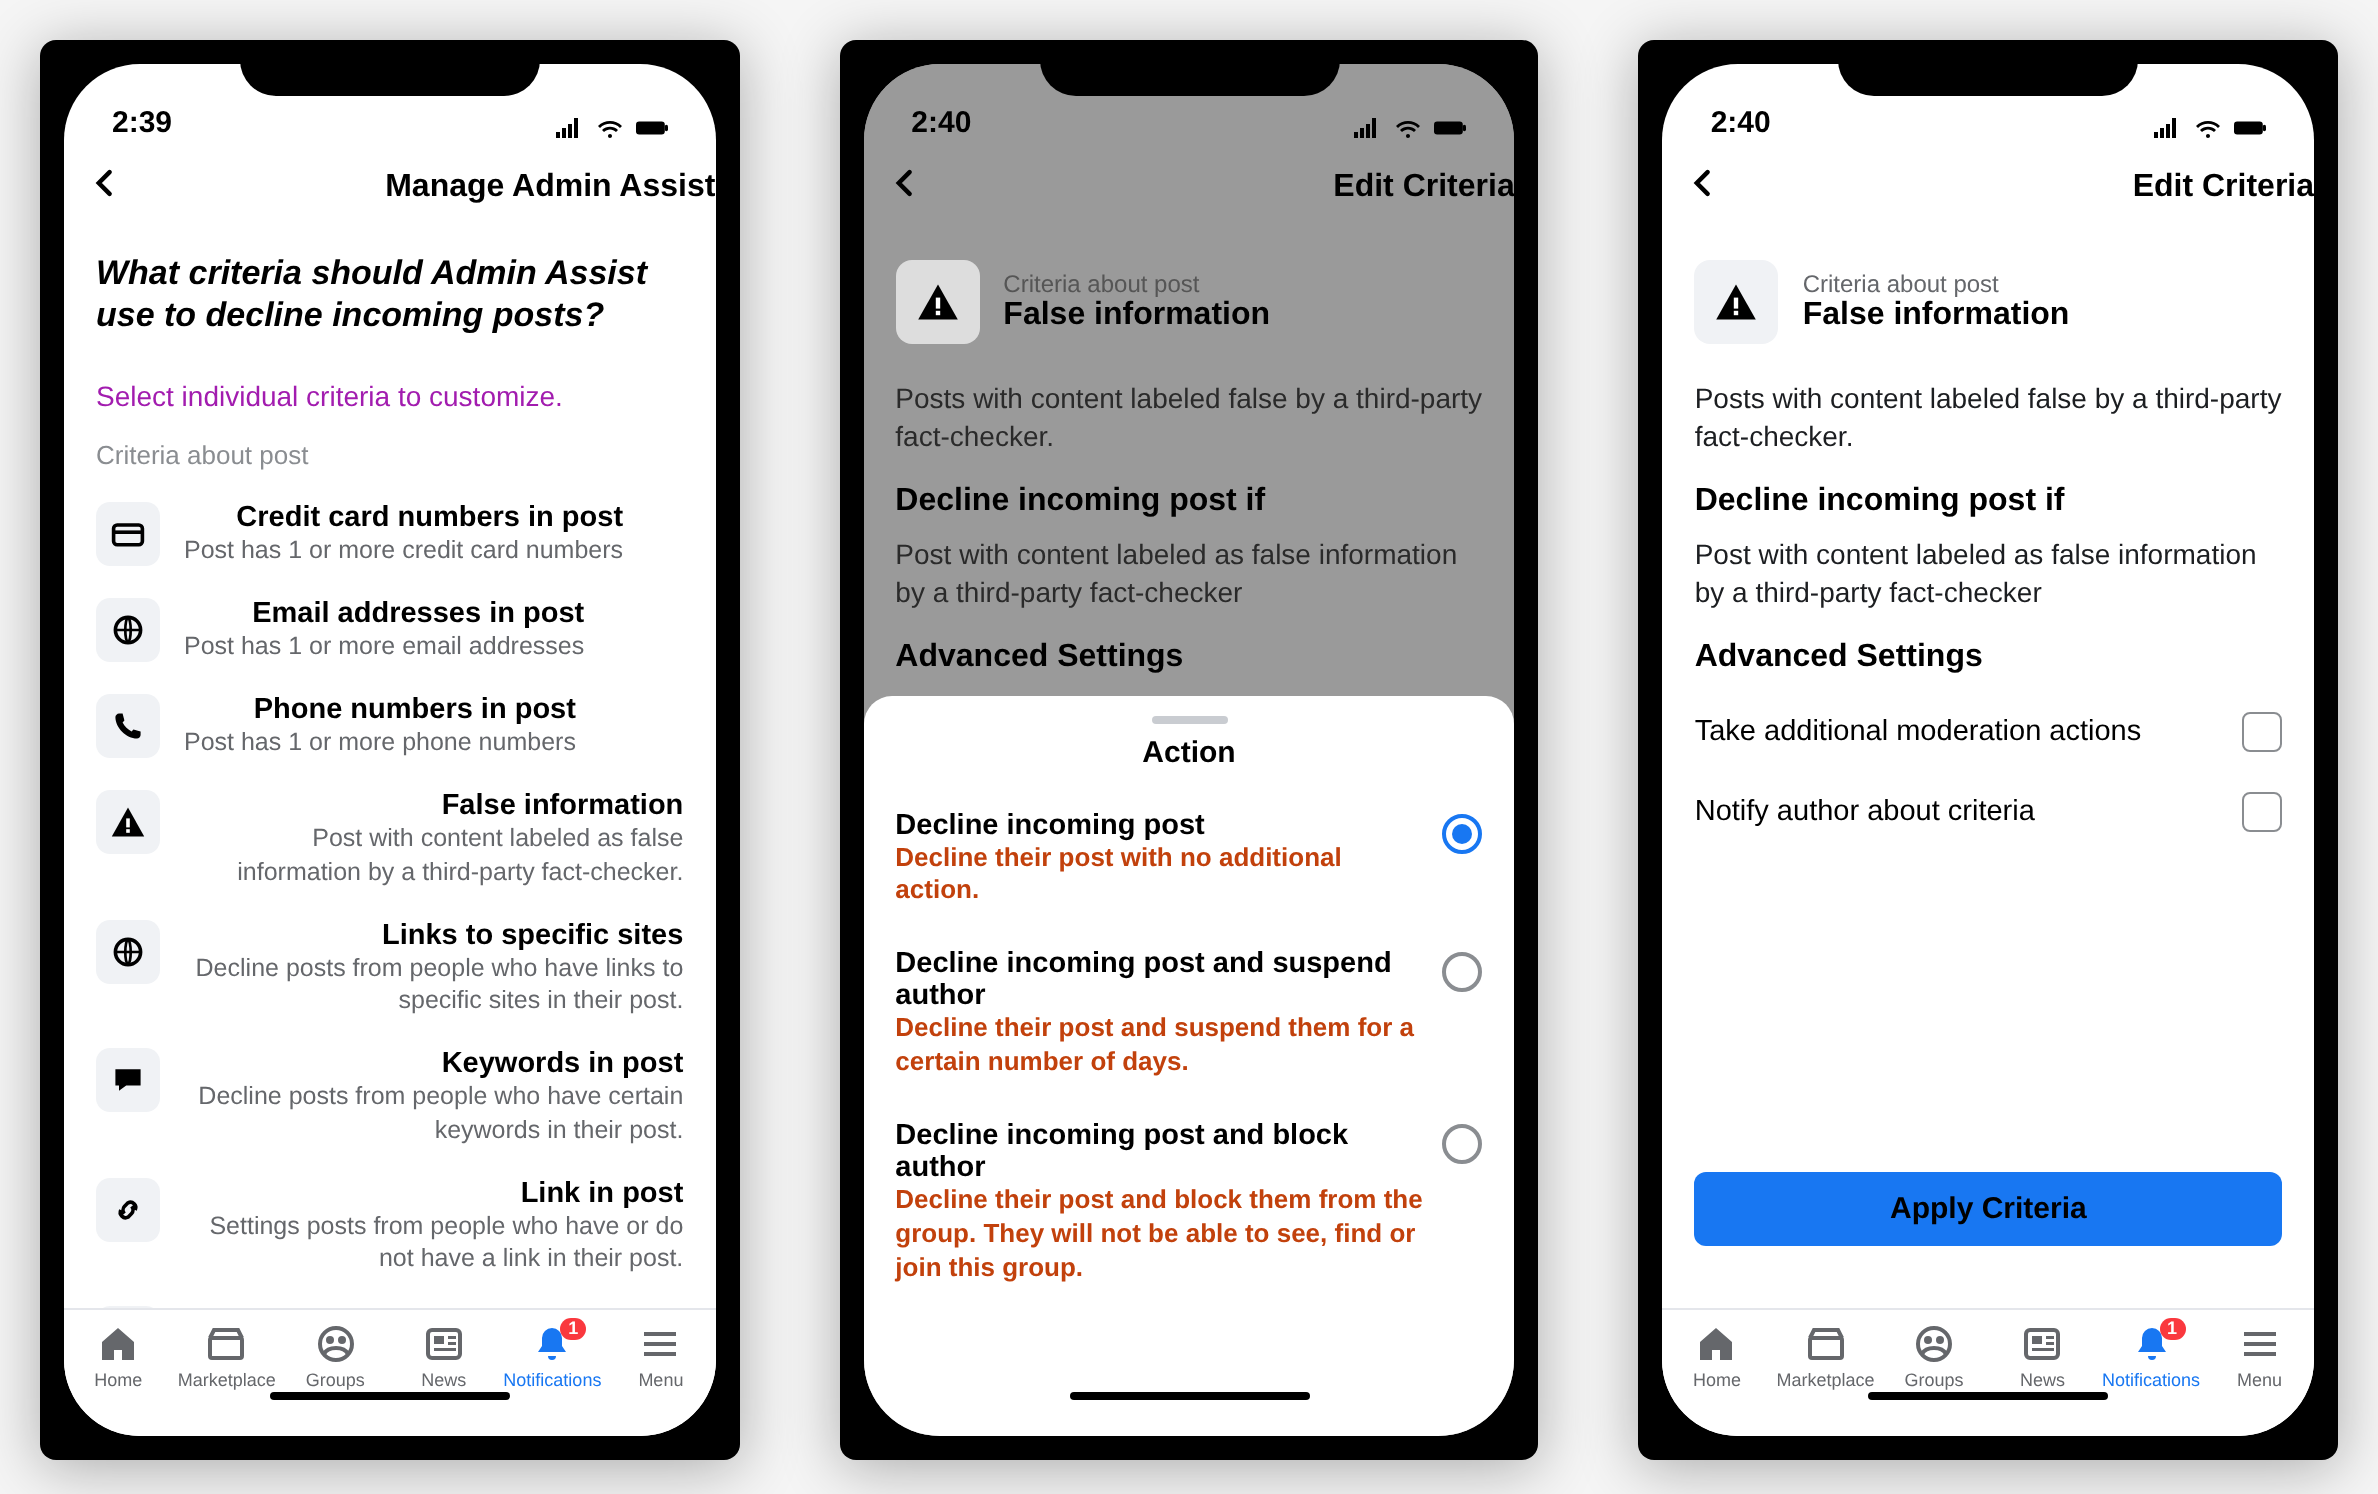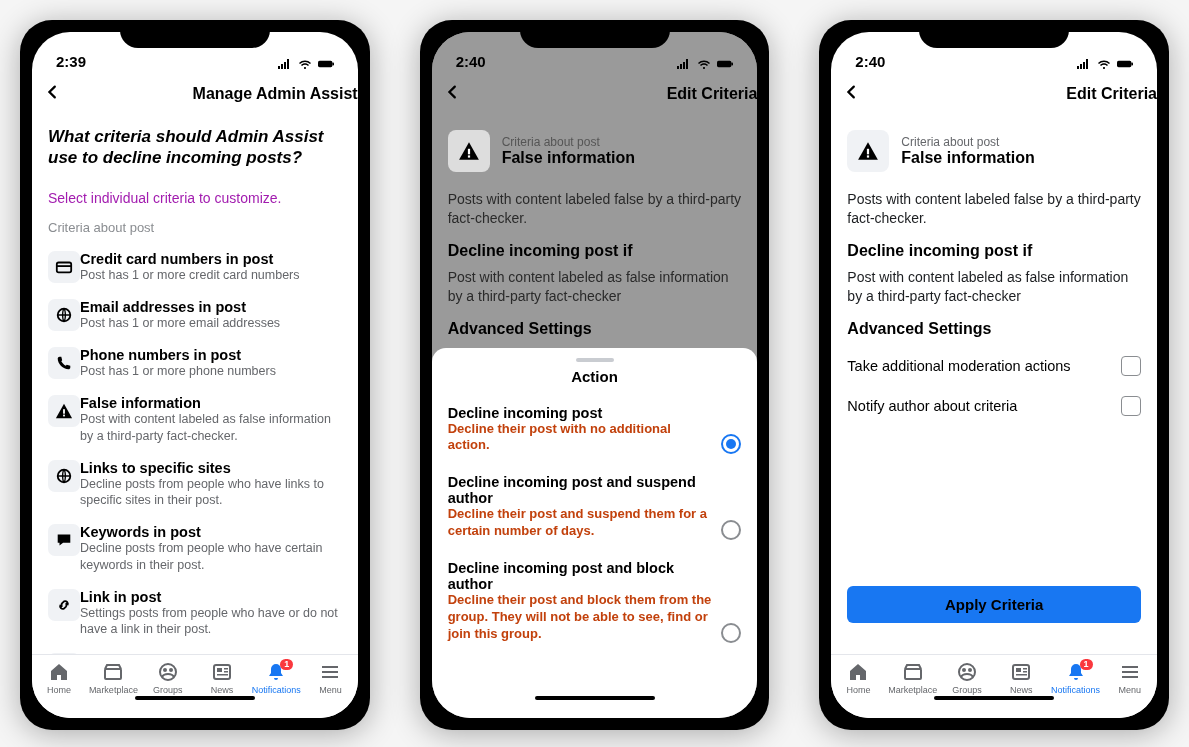--- a/index.html
+++ b/index.html
@@ -8,21 +8,21 @@
     background: #f5f5f5;
     display: flex;
     justify-content: center;
     gap: 50px;
     padding: 20px;
   }
   .phone {
     width: 350px;
     height: 710px;
     background: #000;
-    border-radius: 32px;
+    border-radius: 8px;
     padding: 12px;
     position: relative;
     box-shadow: 0 4px 30px rgba(0,0,0,.3);
   }
   .notch {
     position: absolute;
     top: 0; left: 50%;
     transform: translateX(-50%);
     width: 150px; height: 28px;
     background: #000;
@@ -68,23 +68,24 @@
   .content {
     flex: 1;
     overflow: hidden;
     padding: 6px 16px 0;
     font-size: 14px;
   }
   .q-title { font-weight: 700; font-size: 17px; line-height: 1.25; margin-top: 6px; font-style: italic; }
   .q-sub { font-size: 14px; color: #a21caf; margin: 21px 0 14px; }
   .section-label { color: #8a8d91; font-size: 13px; font-weight: 500; margin-bottom: 8px; }
   .crit-list .crit-item {
-    display: flex; 
+    display: flex; gap: 12px;
     padding: 8px 0;
     align-items: flex-start;
+    text-align: right;
   }
   .crit-icon {
     width: 32px; height: 32px;
     background: #f0f2f5;
     border-radius: 7px;
     display: flex; align-items: center; justify-content: center;
     flex-shrink: 0;
   }
   .crit-icon svg { width: 18px; height: 18px; fill: #000; }
   .crit-title { font-weight: 600; font-size: 14.5px; }
@@ -149,21 +150,21 @@
   .sheet {
     position: absolute;
     left: 0; right: 0; bottom: 0;
     background: #fff;
     border-radius: 14px 14px 0 0;
     padding: 8px 16px 70px;
     max-height: 54%;
   }
   .sheet-handle { width:38px;height:4px;background:#c9ccd1;border-radius:3px;margin:2px auto 6px; }
   .sheet-title { text-align:center;font-weight:600;font-size:15px;margin-bottom:10px; }
-  .action-item { display:flex;gap:10px;align-items:flex-end;padding:10px 0;border-top:0 solid #eee; }
+  .action-item { display:flex;gap:10px;align-items:flex-start;padding:10px 0;border-top:0 solid #eee; }
   .action-text { flex:1; }
   .action-title { font-weight:600;font-size:14.5px; }
   .action-desc { font-size:13px;color:#c2410c;line-height:1.3;font-weight:bold; }
   .radio { width:20px;height:20px;border:2px solid #8a8d91;border-radius:50%;flex-shrink:0;margin-top:2px;position:relative; }
   .radio.selected { border-color:#1877f2; }
   .radio.selected::after { content:'';position:absolute;inset:3px;border-radius:50%;background:#1877f2; }
 
   .apply-btn {
     background:#1877f2;color:#000000;text-align:center;
     padding:10px;border-radius:6px;font-weight:600;font-size:15px;

